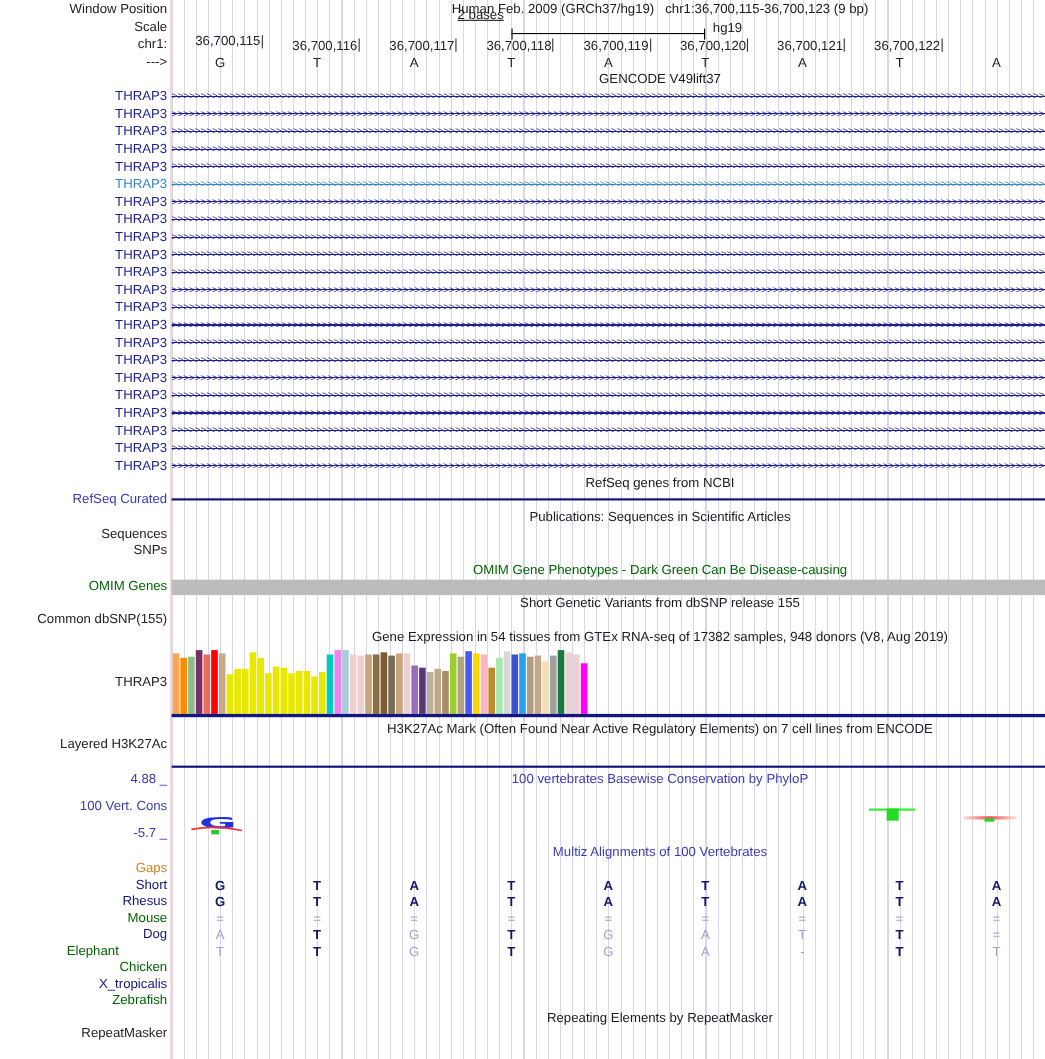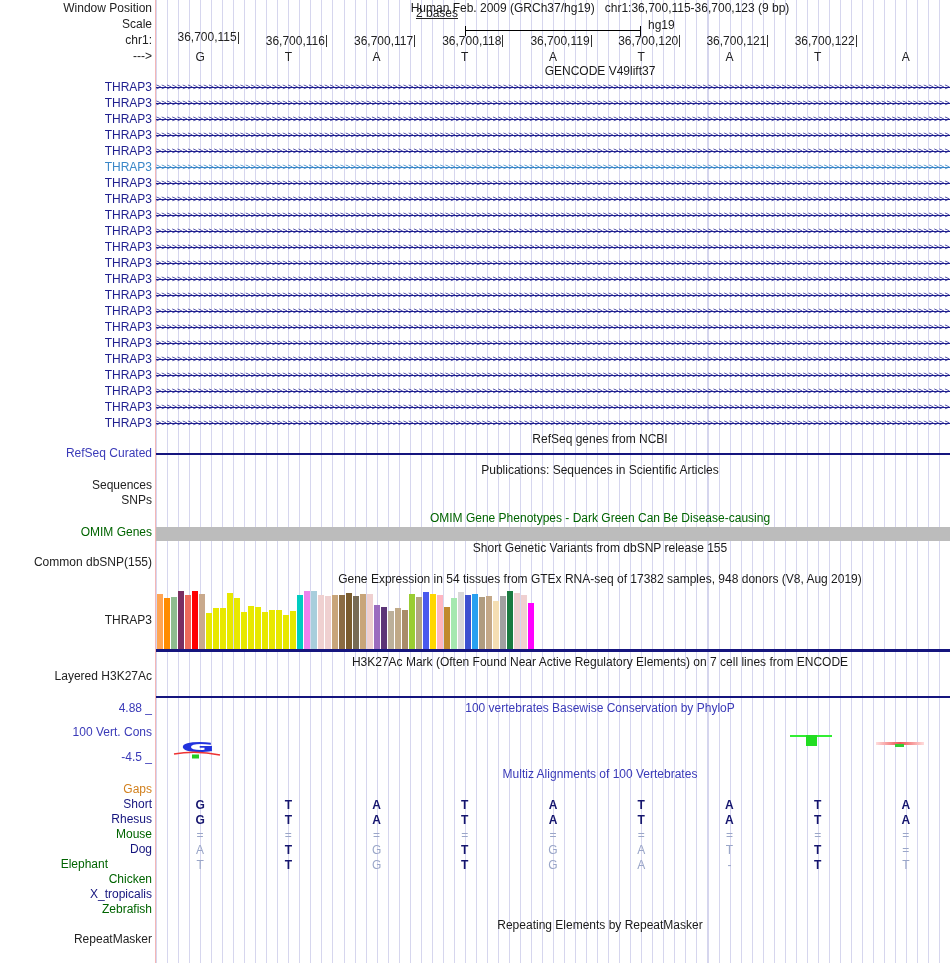--- a/index.html
+++ b/index.html
@@ -210,21 +210,21 @@
     </div>
   <div class="navyline" style="top:649px;height:3px;"></div>
 
   <div class="title" style="top:656px">H3K27Ac Mark (Often Found Near Active Regulatory Elements) on 7 cell lines from ENCODE</div>
   <div class="lbl" style="top:670px">Layered H3K27Ac</div>
   <div class="navyline" style="top:696px;height:2px;"></div>
 
   <div class="lbl blue" style="top:702px">4.88 _</div>
   <div class="title blue" style="top:702px">100 vertebrates Basewise Conservation by PhyloP</div>
   <div class="lbl blue" style="top:726px">100 Vert. Cons</div>
-  <div class="lbl blue" style="top:751px">-4.5 _</div>
+  <div class="lbl blue" style="top:751px">-5.7 _</div>
 
   <svg class="abs" style="left:170px;top:736px" width="60" height="24">
     <g transform="translate(28,12) scale(1.9,0.62)">
       <text x="0" y="7" text-anchor="middle" font-size="22" font-weight="bold" fill="#2233dd" font-family="DejaVu Sans, sans-serif">G</text>
     </g>
     <path d="M4 18 Q 26 14 50 19" stroke="#ee3333" stroke-width="1.6" fill="none"></path>
     <rect x="22" y="18.5" width="7" height="4" fill="#22cc22"></rect>
   </svg>
   <svg class="abs" style="left:788px;top:732px" width="46" height="16">
     <rect x="2" y="3" width="42" height="2" fill="#33ee33"></rect>

